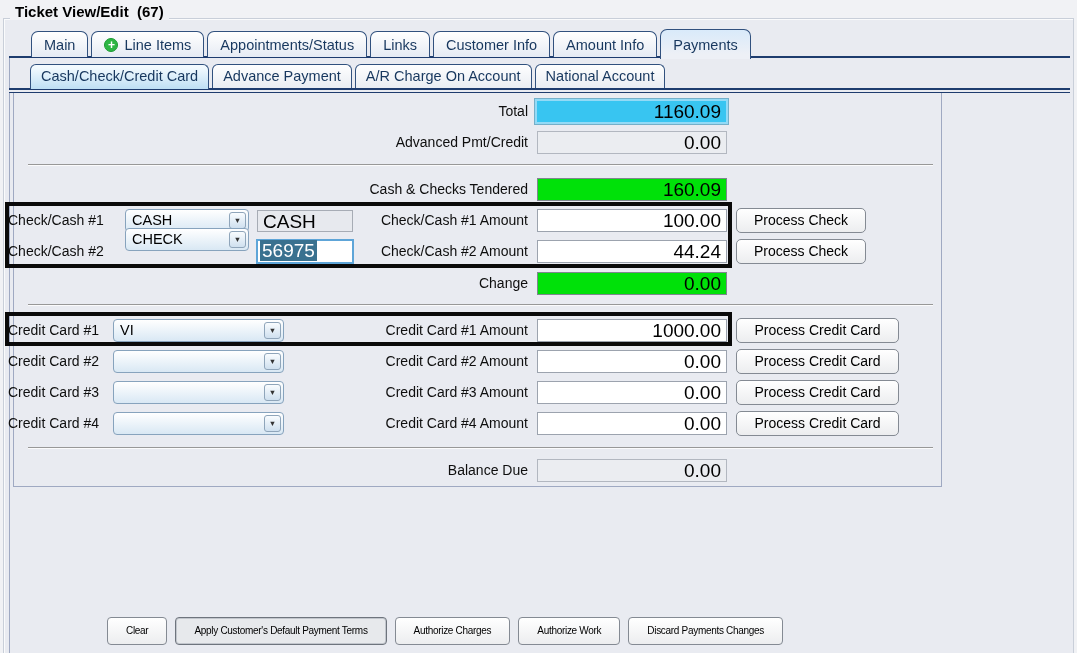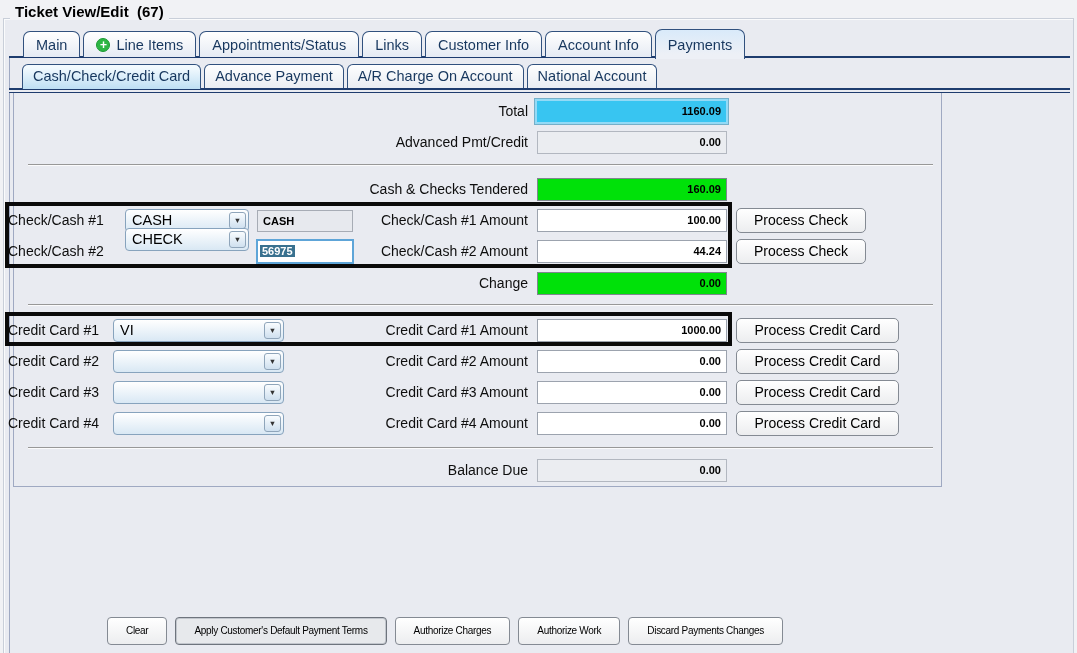--- a/index.html
+++ b/index.html
@@ -18,21 +18,21 @@
   }
   .groupbox-title{
     position:absolute;left:10px;top:3px;padding:0 5px;
     background:#F1F2F5;font-weight:bold;font-size:15px;color:#000;
     white-space:pre;
   }
   .vline{position:absolute;width:1px;background:#9FA9C2;}
   .hline{position:absolute;height:1px;background:#9FA9C2;}
   
   .tabbar{
-    position:absolute;display:flex;align-items:flex-end;gap:3px;z-index:3;
+    position:absolute;display:flex;align-items:flex-end;gap:3px;z-index:3;margin-left:8px;
   }
   .tab{
     height:25px;line-height:24px;padding:0 12px;
     border:1px solid #31517E;border-bottom:none;
     border-radius:7px 7px 0 0;
     background:linear-gradient(180deg,#FFFFFF 0%,#E6EBF3 100%);
     color:#17375E;font-size:14.5px;white-space:nowrap;cursor:default;
     display:flex;align-items:center;gap:6px;
   }
   .tab.selected{
@@ -63,21 +63,21 @@
     background:#2DB644;border:1px solid #1C9A33;color:#fff;
     font-size:12px;font-weight:bold;line-height:13px;text-align:center;
     box-sizing:border-box;
   }
   
   .lbl{position:absolute;height:23px;line-height:23px;color:#0E0E0E;white-space:nowrap;}
   .lbl-r{text-align:right;}
   .field{
     position:absolute;height:23px;line-height:21px;box-sizing:border-box;
     border:1px solid #9CA3AE;background:#fff;padding:0 5px;
-    text-align:right;font-size:11px;color:#000;font-weight:bold;
+    text-align:right;font-size:19px;color:#000;
   }
   .field.cyan{
     background:#38C5F1;border:2px solid #93DAF6;line-height:21px;
     box-shadow:0 0 0 1px #74AFC9;
   }
   .field.green{background:#00E109;border:1px solid #7E878E;}
   .field.gray-sunken{background:#EBEDF1;border:1px solid #B2B7C0;}
   .field.ref{text-align:left;}
   .field.ref.gray-field{background:#E7E9EE;border:1px solid #A7ACB5;}
   .field.focused{border:2px solid #5EA5D8;line-height:20px;padding:0 2px;}
@@ -149,21 +149,21 @@
     <div class="tab">
       <span>Appointments/Status</span>
     </div>
     <div class="tab">
       <span>Links</span>
     </div>
     <div class="tab">
       <span>Customer Info</span>
     </div>
     <div class="tab">
-      <span>Account Info</span>
+      <span>Amount Info</span>
     </div>
     <div class="tab selected">
       <span>Payments</span>
     </div>
   </div>
   <div class="tabline" style="top:56px;"></div>
 
   <div class="tabbar" style="left:22px;top:63px;height:25px;">
     <div class="subtab selected">
       <span>Cash/Check/Credit Card</span>

